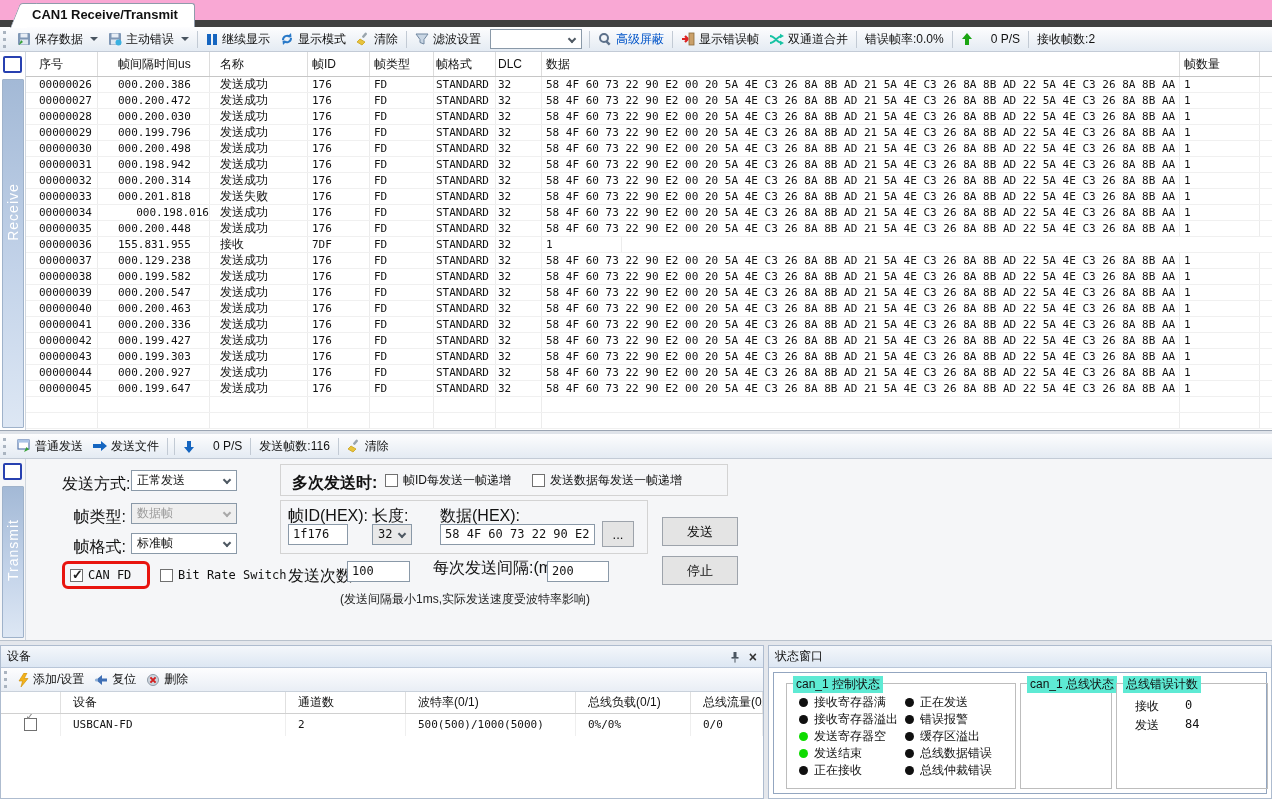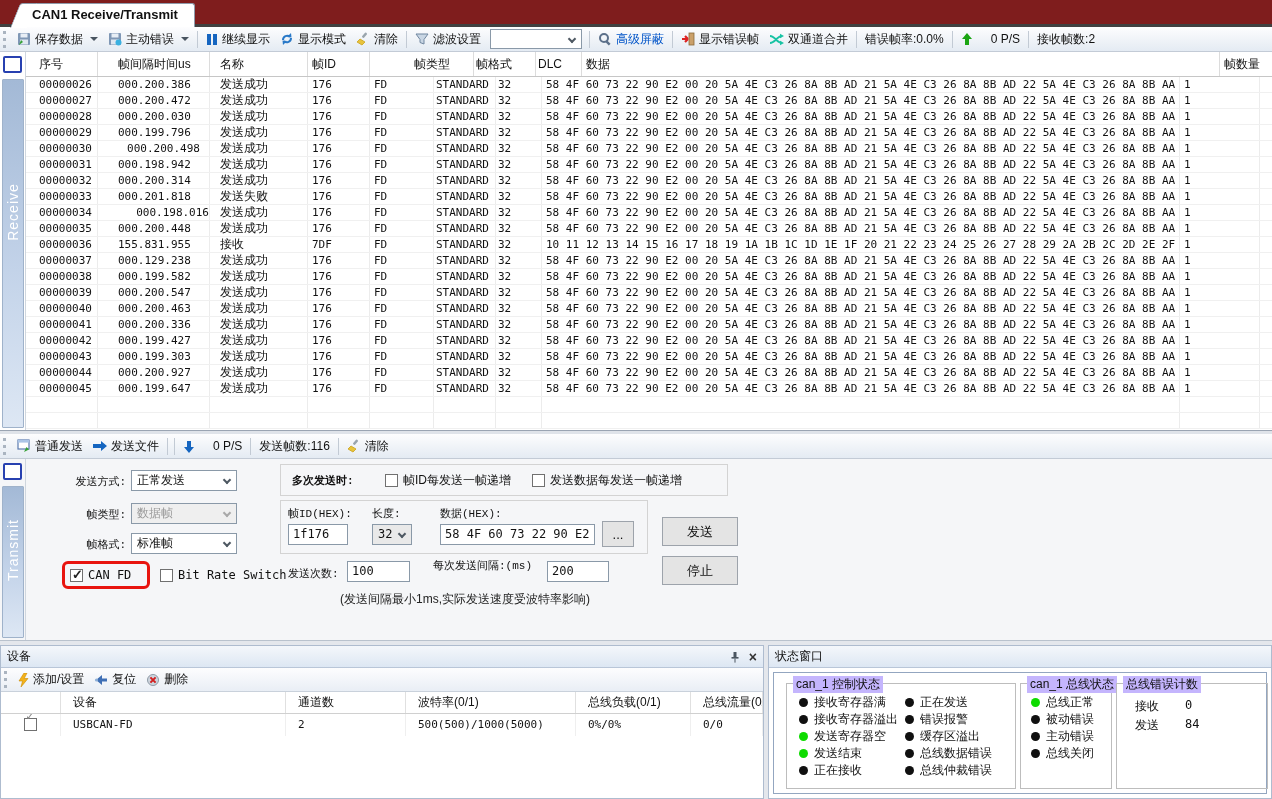--- a/index.html
+++ b/index.html
@@ -2,21 +2,21 @@
 <html><head>
 <meta charset="utf-8">
 <style>
   * { margin:0; padding:0; box-sizing:border-box; }
   html,body { width:1272px; height:799px; overflow:hidden; }
   body { font-family:"Liberation Sans",sans-serif; font-size:12px; color:#111; background:#e4e7ec; }
   #window { position:relative; width:1272px; height:799px; background:#e4e7ec; }
   .mono { font-family:"DejaVu Sans Mono",monospace; }
 
   
-  .tabstrip { position:absolute; top:0; left:0; right:0; height:27px; background:#7f1d1d; border-bottom:3px solid #404040;text-decoration:underline; }
+  .tabstrip { position:absolute; top:0; left:0; right:0; height:27px; background:#f9a8d4; border-bottom:7px solid #404040;text-decoration:underline; }
   .tab { position:absolute; left:24px; top:3px; height:24px; background:#fff; padding:0 16px 0 8px;
          border-top:1px solid #8f9bab; border-right:1px solid #8f9bab; border-radius:0 3px 0 0;
          font-weight:bold; font-size:13px; line-height:22px; z-index:2; }
   .tab::before { content:""; position:absolute; left:-9px; top:-1px; width:16px; height:24px; background:#fff;
          border-left:1px solid #8f9bab; border-top:1px solid #8f9bab; border-radius:3px 0 0 0;
          transform:skewX(-22deg); z-index:-1; }
 
   
   .toolbar { position:absolute; left:0; right:0; display:flex; align-items:center;
              background:linear-gradient(180deg,#fdfdfe,#eef2f7 60%,#e4ebf3); border-bottom:1px solid #c3cbd6; }
@@ -46,21 +46,21 @@
   .rx-hcell { flex:0 0 auto; border-right:1px solid #dcdcdc; font-size:12px; line-height:24px; white-space:nowrap; overflow:hidden; }
 
   
   .split-h { position:absolute; left:0; right:0; height:3px; background:#dfe3e9; }
 
   
   .toolbar2 { top:434px; height:25px; }
 
   
   .tx-section { position:absolute; top:459px; left:0; width:1272px; height:182px; background:#f5f6f8; border-bottom:1px solid #b9c2cd; }
-  .tx-label { position:absolute; font-size:11px; white-space:nowrap;font-family:Liberation Mono, monospace; }
+  .tx-label { position:absolute; font-size:16px; white-space:nowrap; }
   .combo { position:absolute; height:21px; background:#fff; border:1px solid #8a99a8; font-size:12px; line-height:19px; padding:0 18px 0 5px; }
   .combo .chev { position:absolute; right:6px; top:6px; width:6px; height:6px; border-right:2px solid #4e5862; border-bottom:2px solid #4e5862; transform:rotate(45deg); }
   .combo.disabled { background:#efefef; color:#9a9a9a; }
   .combo.disabled .chev { border-color:#a8a8a8; }
   .combo.graybg { background:#e9e9e9; }
   .inputbox { position:absolute; height:21px; background:#fff; border:1px solid #8a99a8; font:12px "DejaVu Sans Mono",monospace; line-height:19px; padding:0 4px; white-space:nowrap; overflow:hidden; }
   .btn { position:absolute; background:#e4e4e4; border:1px solid #9da3ab; text-align:center; font-size:13px; display:flex; align-items:center; justify-content:center; }
   .group { position:absolute; border:1px solid #d3d3d3; }
   .checkrow { position:absolute; display:flex; align-items:center; gap:5px; white-space:nowrap; }
   .checkbox { width:13px; height:13px; border:1px solid #707070; background:#fff; position:relative; flex:0 0 auto; }
@@ -74,21 +74,21 @@
   .panel-title { height:22px; background:linear-gradient(180deg,#f4f7fb,#dde7f3); border-bottom:1px solid #b9c6d8;
                  display:flex; align-items:center; padding:0 6px; font-size:12px; }
   .panel-title .spacer { flex:1; }
   .ptool { display:flex; align-items:center; height:24px; background:linear-gradient(180deg,#fdfdfe,#e9eef5); border-bottom:1px solid #c9d1db; }
   .dev-head { display:flex; height:22px; border-bottom:1px solid #d0d0d0; }
   .dev-hcell { flex:0 0 auto; border-right:1px solid #e0e0e0; font-size:12px; line-height:21px; white-space:nowrap; overflow:hidden; }
   .dev-row { display:flex; height:22px; }
   .dev-cell { flex:0 0 auto; border-right:1px solid #efefef; font:11px "DejaVu Sans Mono",monospace; line-height:21px; white-space:nowrap; overflow:hidden; }
   .status-content { position:absolute; left:4px; right:4px; top:26px; bottom:4px; background:#fff; border:1px solid #93a6c0; }
   .fgroup { position:absolute; border:1px solid #bdbdbd; }
-  .fgroup .legend { position:absolute; top:-8px; left:6px; background:#c4b5fd; padding:0 3px; font-size:12px; white-space:nowrap; }
+  .fgroup .legend { position:absolute; top:-8px; left:6px; background:#5eead4; padding:0 3px; font-size:12px; white-space:nowrap; }
   .led-item { display:flex; align-items:center; gap:6px; height:17px; white-space:nowrap; font-size:12px; }
   .led { width:9px; height:9px; border-radius:50%; background:#101010; flex:0 0 auto; }
   .led.on { background:#0edb00; }
   .close-x { font-size:14px; font-weight:bold; color:#333; line-height:12px; }
 </style>
 </head>
 <body>
 
 <div id="window">
 
@@ -200,21 +200,21 @@
       <div class="strip">
         <span class="vtext">Receive</span>
       </div>
     </div>
     <div class="rx-table">
       <div class="rx-head" id="rx-header">
           <span class="rx-hcell" style="width: 72px; padding-left: 13px;">序号</span>
           <span class="rx-hcell" style="width: 112px; padding-left: 20px;">帧间隔时间us</span>
           <span class="rx-hcell" style="width: 98px; padding-left: 10px;">名称</span>
           <span class="rx-hcell" style="width: 62px; padding-left: 4px;">帧ID</span>
-          <span class="rx-hcell" style="width: 64px; padding-left: 4px; margin-left: 40px;">帧类型</span>
+          <span class="rx-hcell" style="width: 64px; padding-left: 4px;">帧类型</span>
           <span class="rx-hcell" style="width: 62px; padding-left: 2px;">帧格式</span>
           <span class="rx-hcell" style="width: 46px; padding-left: 2px;">DLC</span>
           <span class="rx-hcell" style="width: 638px; padding-left: 4px;">数据</span>
           <span class="rx-hcell" style="width: 80px; padding-left: 4px;">帧数量</span>
         </div>
       <div id="rx-body">
           <div class="rx-row">
             <span class="rx-cell" style="width: 72px; padding-left: 13px;">00000026</span>
             <span class="rx-cell" style="width: 112px; padding-left: 20px;">000.200.386</span>
             <span class="rx-cell cn" style="width: 98px; padding-left: 10px;">发送成功</span>
@@ -253,21 +253,21 @@
             <span class="rx-cell cn" style="width: 98px; padding-left: 10px;">发送成功</span>
             <span class="rx-cell" style="width: 62px; padding-left: 4px;">176</span>
             <span class="rx-cell" style="width: 64px; padding-left: 4px;">FD</span>
             <span class="rx-cell" style="width: 62px; padding-left: 2px;">STANDARD</span>
             <span class="rx-cell" style="width: 46px; padding-left: 2px;">32</span>
             <span class="rx-cell" style="width: 638px; padding-left: 4px;">58 4F 60 73 22 90 E2 00 20 5A 4E C3 26 8A 8B AD 21 5A 4E C3 26 8A 8B AD 22 5A 4E C3 26 8A 8B AA</span>
             <span class="rx-cell" style="width: 80px; padding-left: 4px;">1</span>
           </div>
           <div class="rx-row">
             <span class="rx-cell" style="width: 72px; padding-left: 13px;">00000030</span>
-            <span class="rx-cell" style="width: 112px; padding-left: 20px; text-align: center;">000.200.498</span>
+            <span class="rx-cell" style="width: 112px; padding-left: 20px;">000.200.498</span>
             <span class="rx-cell cn" style="width: 98px; padding-left: 10px;">发送成功</span>
             <span class="rx-cell" style="width: 62px; padding-left: 4px;">176</span>
             <span class="rx-cell" style="width: 64px; padding-left: 4px;">FD</span>
             <span class="rx-cell" style="width: 62px; padding-left: 2px;">STANDARD</span>
             <span class="rx-cell" style="width: 46px; padding-left: 2px;">32</span>
             <span class="rx-cell" style="width: 638px; padding-left: 4px;">58 4F 60 73 22 90 E2 00 20 5A 4E C3 26 8A 8B AD 21 5A 4E C3 26 8A 8B AD 22 5A 4E C3 26 8A 8B AA</span>
             <span class="rx-cell" style="width: 80px; padding-left: 4px;">1</span>
           </div>
           <div class="rx-row">
             <span class="rx-cell" style="width: 72px; padding-left: 13px;">00000031</span>
@@ -325,21 +325,20 @@
             <span class="rx-cell" style="width: 80px; padding-left: 4px;">1</span>
           </div>
           <div class="rx-row">
             <span class="rx-cell" style="width: 72px; padding-left: 13px;">00000036</span>
             <span class="rx-cell" style="width: 112px; padding-left: 20px;">155.831.955</span>
             <span class="rx-cell cn" style="width: 98px; padding-left: 10px;">接收</span>
             <span class="rx-cell" style="width: 62px; padding-left: 4px;">7DF</span>
             <span class="rx-cell" style="width: 64px; padding-left: 4px;">FD</span>
             <span class="rx-cell" style="width: 62px; padding-left: 2px;">STANDARD</span>
             <span class="rx-cell" style="width: 46px; padding-left: 2px;">32</span>
-            <span class="rx-cell" style="width: 638px; padding-left: 4px;">10 11 12 13 14 15 16 17 18 19 1A 1B 1C 1D 1E 1F 20 21 22 23 24 25 26 27 28 29 2A 2B 2C 2D 2E 2F</span>
             <span class="rx-cell" style="width: 80px; padding-left: 4px;">1</span>
           </div>
           <div class="rx-row">
             <span class="rx-cell" style="width: 72px; padding-left: 13px;">00000037</span>
             <span class="rx-cell" style="width: 112px; padding-left: 20px;">000.129.238</span>
             <span class="rx-cell cn" style="width: 98px; padding-left: 10px;">发送成功</span>
             <span class="rx-cell" style="width: 62px; padding-left: 4px;">176</span>
             <span class="rx-cell" style="width: 64px; padding-left: 4px;">FD</span>
             <span class="rx-cell" style="width: 62px; padding-left: 2px;">STANDARD</span>
             <span class="rx-cell" style="width: 46px; padding-left: 2px;">32</span>
@@ -657,38 +656,20 @@
               <span>总线数据错误</span>
             </div>
             <div class="led-item">
               <span class="led"></span>
               <span>总线仲裁错误</span>
             </div>
           </div>
       </div>
       <div class="fgroup" style="left:246px; top:10px; width:92px; height:106px;">
         <span class="legend">can_1 总线状态</span>
-        <div id="bus-items" style="position:absolute; left:10px; top:10px;">
-            <div class="led-item">
-              <span class="led on"></span>
-              <span>总线正常</span>
-            </div>
-            <div class="led-item">
-              <span class="led"></span>
-              <span>被动错误</span>
-            </div>
-            <div class="led-item">
-              <span class="led"></span>
-              <span>主动错误</span>
-            </div>
-            <div class="led-item">
-              <span class="led"></span>
-              <span>总线关闭</span>
-            </div>
-          </div>
       </div>
       <div class="fgroup" style="left:342px; top:10px; width:152px; height:106px;">
         <span class="legend">总线错误计数</span>
         <div id="err-rows" style="position:absolute; left:18px; top:14px;">
             <div style="display: flex; gap: 26px; height: 19px; font-size: 12px;">
               <span>接收</span>
               <span class="mono">0</span>
             </div>
             <div style="display: flex; gap: 26px; height: 19px; font-size: 12px;">
               <span>发送</span>

